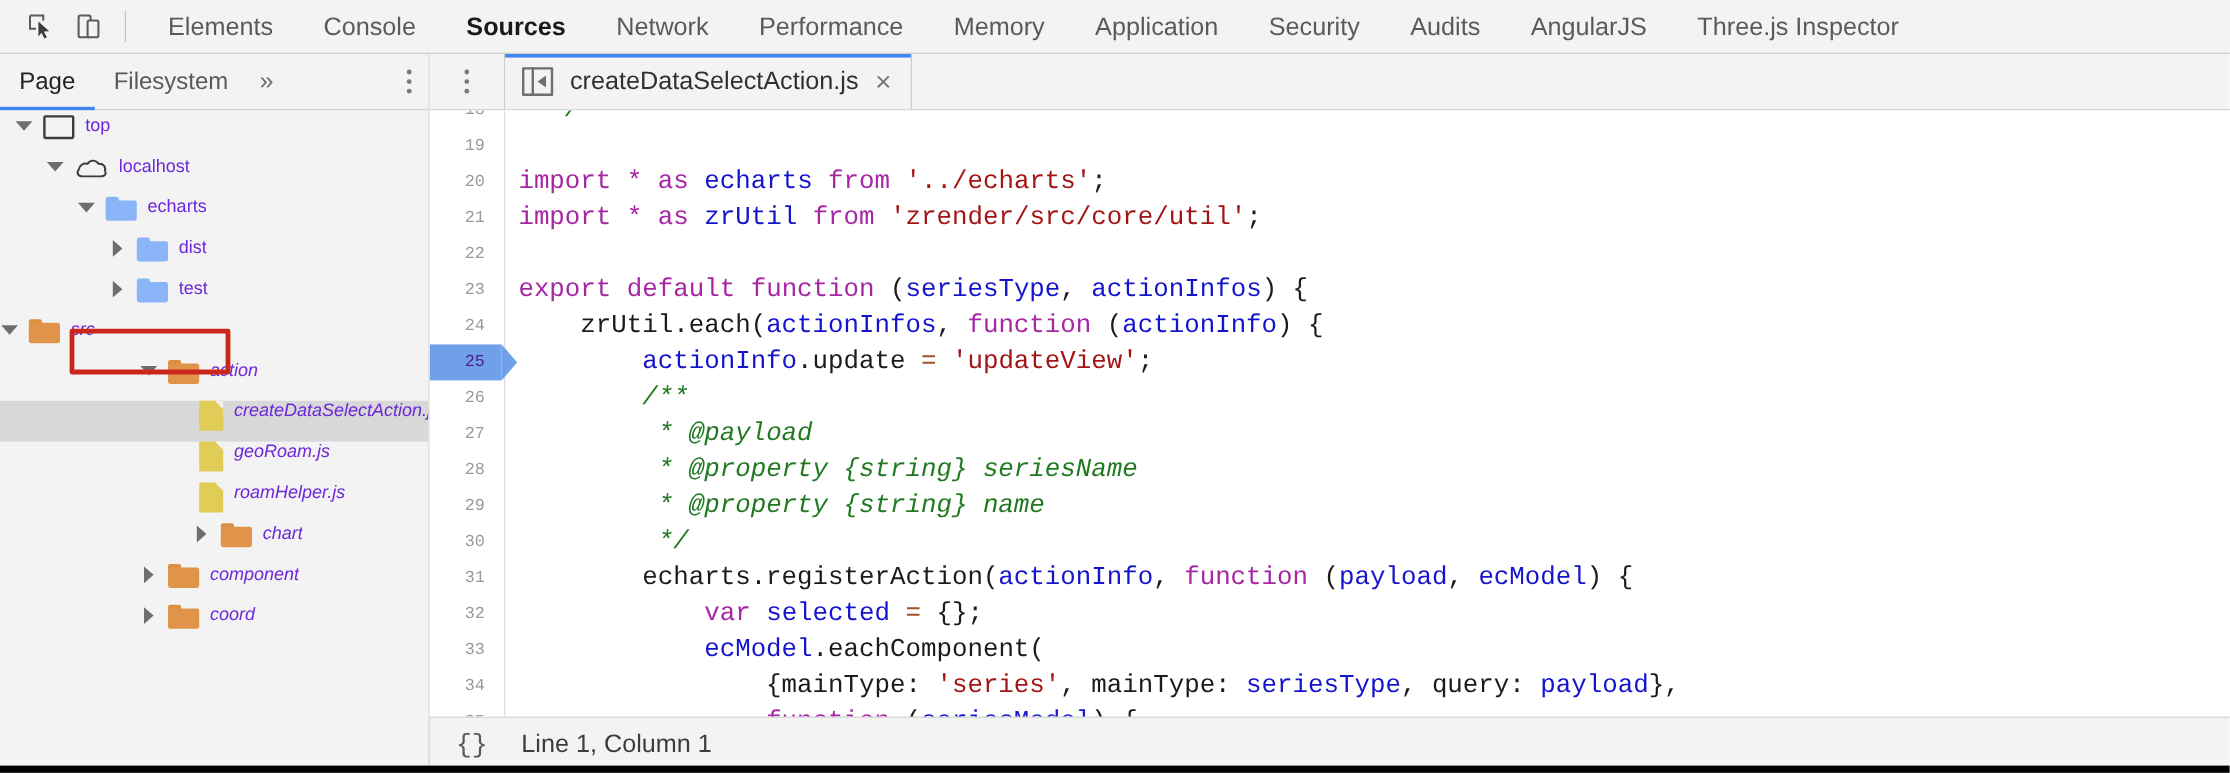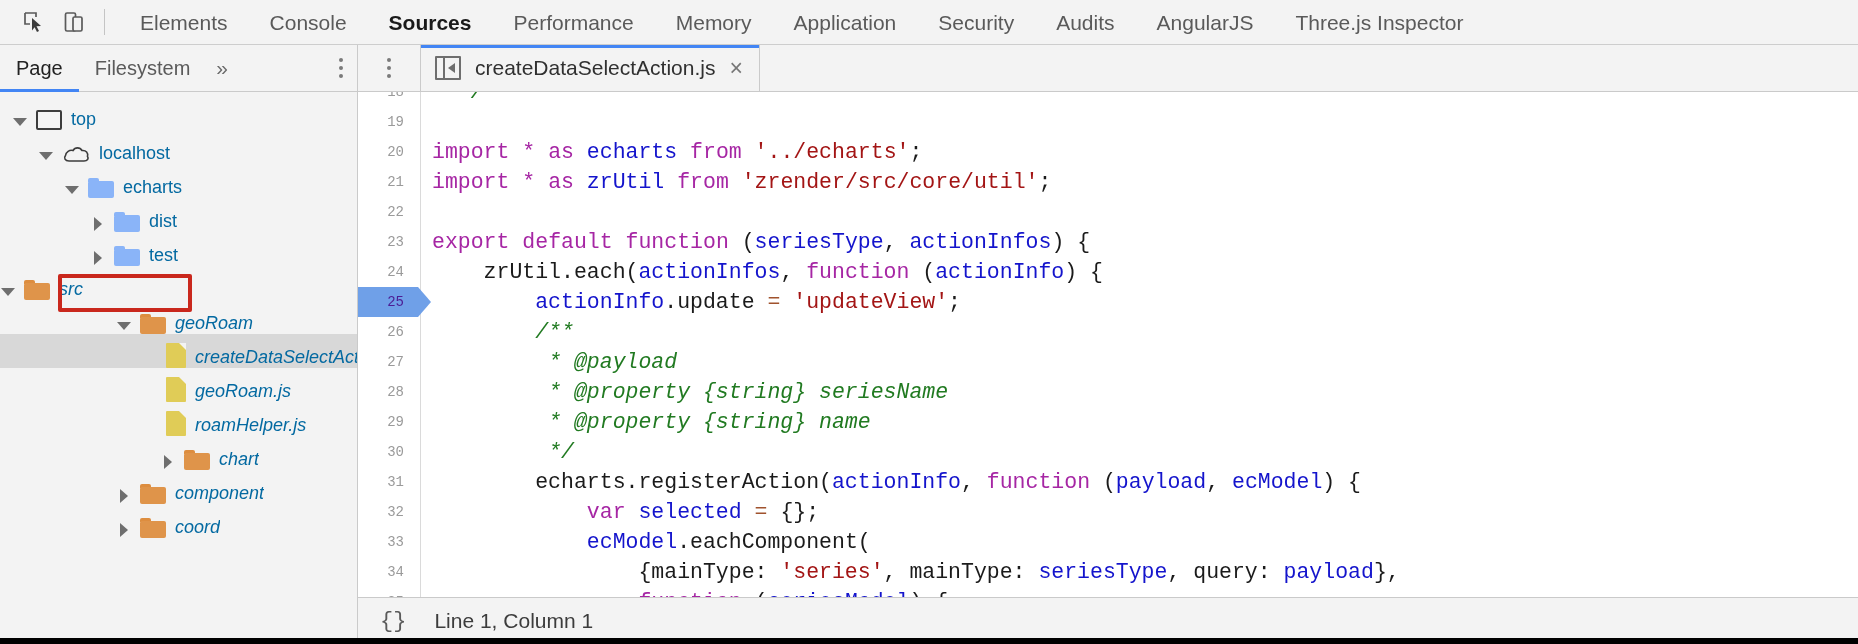--- a/index.html
+++ b/index.html
@@ -88,24 +88,24 @@
   }
   .dot{width:4px;height:4px;border-radius:50%;background:#7a7a7a;display:block;}
 
   .tree{
     flex:1;overflow:hidden;
     padding-top:4px;
     background:#f3f3f3;
     position:relative;
   }
   .row{
-    display:flex;align-items:flex-end;
+    display:flex;align-items:flex-start;
     height:34px;
-    font-size:18px;
-    color:#0369a1;
+    font-size:15px;
+    color:#6d28d9;
     white-space:nowrap;
     cursor:pointer;
     position:relative;
   }
   .row.selected{background:#d8d8d8;}
   .arrow{
     width:17px;height:17px;flex:0 0 17px;
     margin-right:7px;position:relative;
   }
   .arrow.down:before{
@@ -299,20 +299,21 @@
       <svg width="24" height="24" viewBox="0 0 24 24">
         <rect x="3.5" y="3" width="10" height="18" rx="1.5" fill="none" stroke="#5a5a5a" stroke-width="1.7"></rect>
         <rect x="11" y="7" width="9" height="14" rx="1.5" fill="#f3f3f3" stroke="#5a5a5a" stroke-width="1.7"></rect>
       </svg>
     </div>
     <div class="tb-sep"></div>
     <div class="tabs">
       <div class="tab">Elements</div>
       <div class="tab">Console</div>
       <div class="tab active">Sources</div>
+      <div class="tab">Network</div>
       <div class="tab">Performance</div>
       <div class="tab">Memory</div>
       <div class="tab">Application</div>
       <div class="tab">Security</div>
       <div class="tab">Audits</div>
       <div class="tab">AngularJS</div>
       <div class="tab">Three.js Inspector</div>
     </div>
   </div>
 
@@ -387,21 +388,21 @@
             <span class="lbl italic">src</span>
           </div>
           <div class="row" style="padding-left: 116px;">
             <span class="arrow down"></span>
             <span class="ico">
               <span class="folder orange">
                 <span class="tabtop"></span>
                 <span class="bdy"></span>
               </span>
             </span>
-            <span class="lbl italic">geoRoam</span>
+            <span class="lbl italic">action</span>
           </div>
           <div class="row selected" style="padding-left: 142px;">
             <span class="arrow none"></span>
             <span class="ico">
               <span class="jsfile">
                 <span class="pg"></span>
                 <span class="fold"></span>
               </span>
             </span>
             <span class="lbl italic">createDataSelectAction.js</span>

